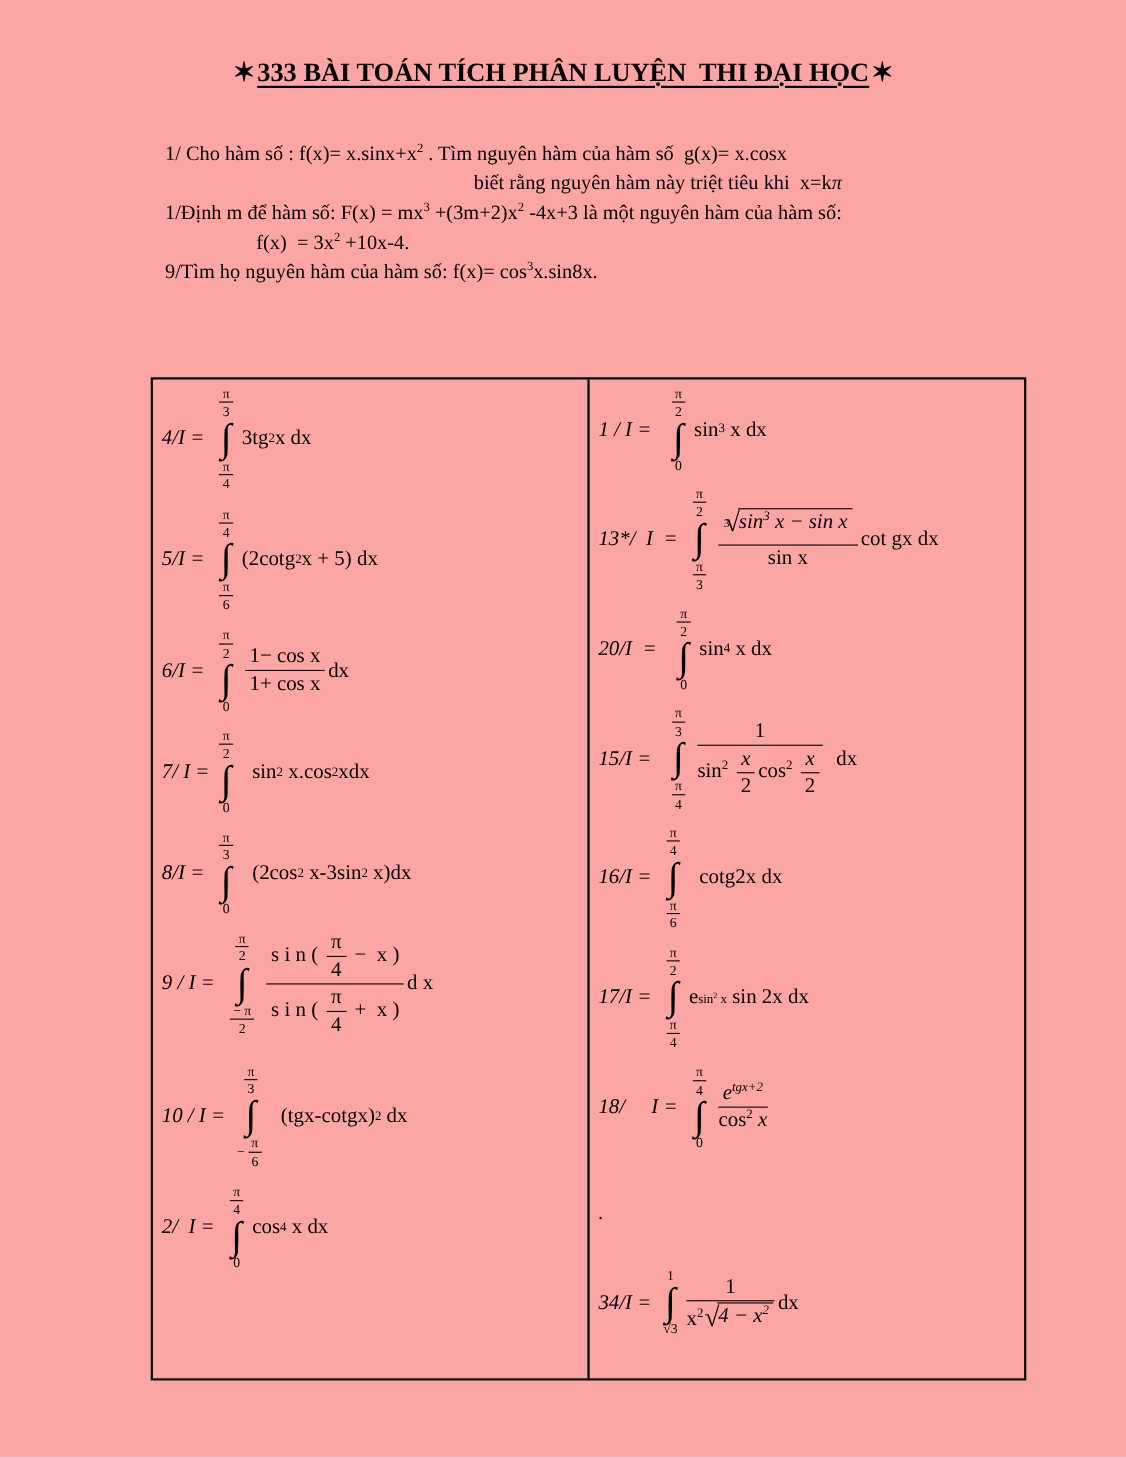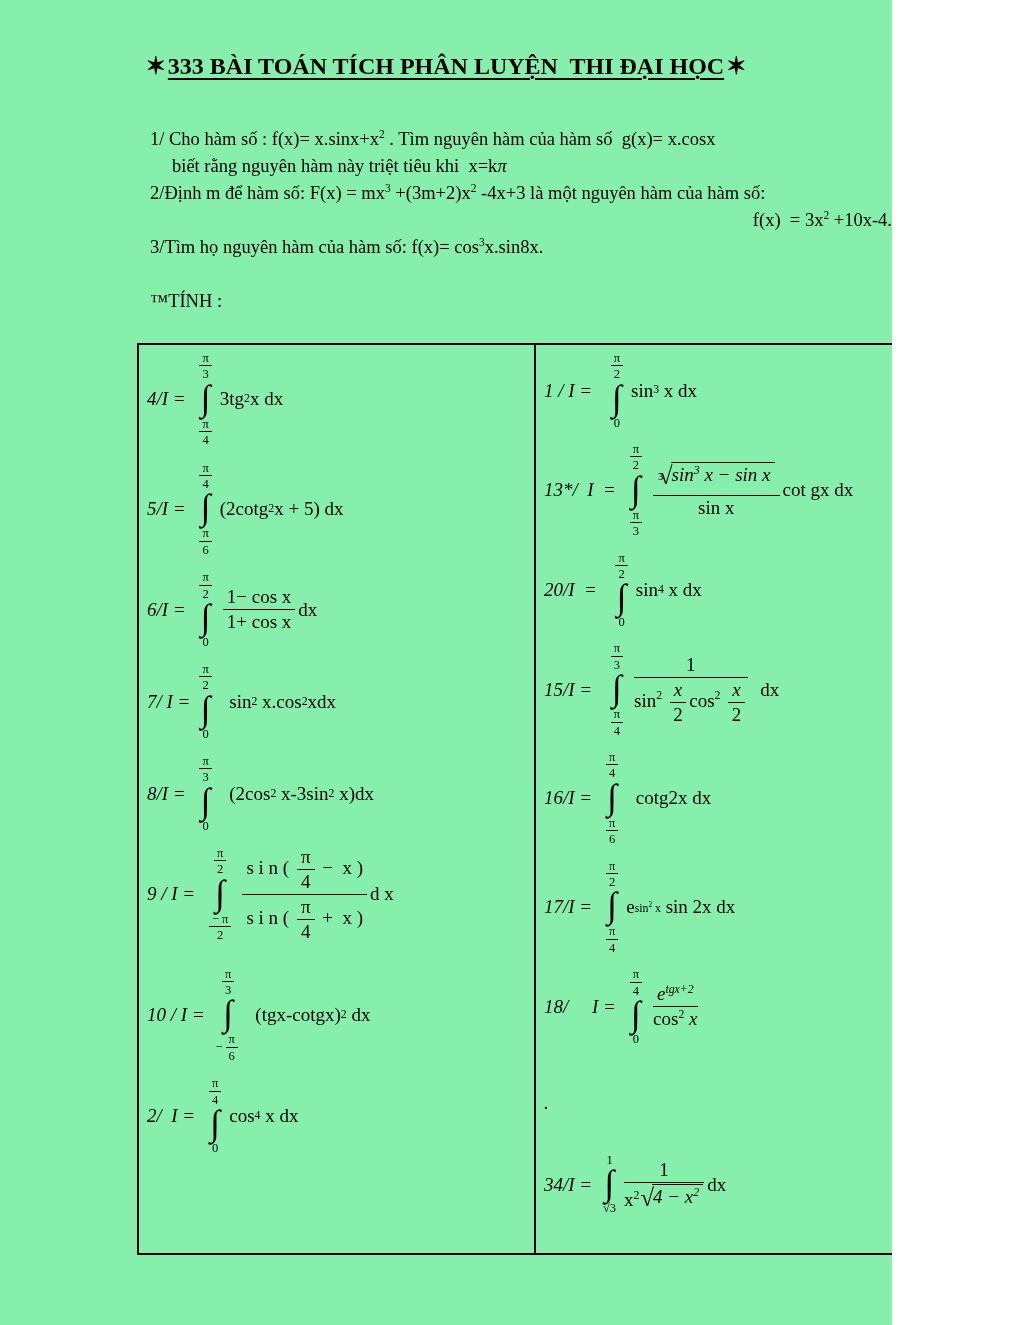--- a/index.html
+++ b/index.html
@@ -1,29 +1,29 @@
 <!DOCTYPE html>
 <html><head>
 <meta charset="utf-8">
 <style>
   html,body{margin:0;padding:0;background:#ffffff;}
   .page{
-    position:relative;width:892px;height:1325px;background:#86efac;color:#000;
+    position:relative;width:1024px;height:1325px;background:#fca5a5;color:#000;
     font-family:"Liberation Serif","DejaVu Serif",serif;overflow:hidden;
   }
   
   .title{padding-top:52px;text-align:center;font-size:24px;font-weight:bold;white-space:pre;}
   .title .t-star{text-decoration:none;padding:0 2px;}
   .title .t-text{text-decoration:underline;text-decoration-thickness:2px;text-underline-offset:4px;}
   
   .intro{margin:46px 0 0 150px;font-size:18.5px;line-height:27px;}
   .intro .line{white-space:pre;}
   .indent-0{margin-left:0;font-family:Liberation Serif, serif;}
-  .indent-1{margin-left:22px;}
-  .indent-2{margin-left:83px;text-align:right;}
+  .indent-1{margin-left:22px;text-align:center;}
+  .indent-2{margin-left:83px;}
   .tinh{margin:30px 0 0 150px;font-size:18.5px;}
   
   .grid{position:absolute;left:137px;top:343px;width:796px;height:912px;border:2px solid #000;display:flex;box-sizing:border-box;}
   .col{flex:1;padding:4px 8px;box-sizing:border-box;display:flex;flex-direction:column;align-items:flex-start;overflow:hidden;}
   .col-left{border-right:2px solid #000;}
   .math-item{display:flex;align-items:center;font-size:19px;white-space:pre;line-height:1.15;}
   .col-left  .math-item{margin-top:13px;}
   .col-left  .math-item:nth-child(1){margin-top:2px;}
   .col-left  .math-item:nth-child(7){margin-top:24px;}
   .col-right .math-item{margin-top:12px;}
@@ -54,26 +54,25 @@
 </head>
 <body>
 
 <div class="page">
 
   <div class="title"><span class="t-star">✶</span><span class="t-text">333 BÀI TOÁN TÍCH PHÂN LUYỆN  THI ĐẠI HỌC</span><span class="t-star">✶</span></div>
 
   <div class="intro" id="intro">
       <div class="line indent-0"><span>1/ Cho hàm số : f(x)= x.sinx+x</span><sup class="sup"><span>2</span></sup><span> . Tìm nguyên hàm của hàm số  g(x)= x.cosx</span></div>
       <div class="line indent-1"><span>biết rằng nguyên hàm này triệt tiêu khi  x=k</span><span class="it">π</span></div>
-      <div class="line indent-0"><span>2/Định m để hàm số: F(x) = mx</span><sup class="sup"><span>3</span></sup><span> +(3m+2)x</span><sup class="sup"><span>2</span></sup><span> -4x+3 là một nguyên hàm của hàm số:</span></div>
+      <div class="line indent-0"><span>1/Định m để hàm số: F(x) = mx</span><sup class="sup"><span>3</span></sup><span> +(3m+2)x</span><sup class="sup"><span>2</span></sup><span> -4x+3 là một nguyên hàm của hàm số:</span></div>
       <div class="line indent-2"><span>f(x)  = 3x</span><sup class="sup"><span>2</span></sup><span> +10x-4.</span></div>
-      <div class="line indent-0"><span>3/Tìm họ nguyên hàm của hàm số: f(x)= cos</span><sup class="sup"><span>3</span></sup><span>x.sin8x.</span></div>
+      <div class="line indent-0"><span>9/Tìm họ nguyên hàm của hàm số: f(x)= cos</span><sup class="sup"><span>3</span></sup><span>x.sin8x.</span></div>
     </div>
 
-  <div class="tinh">™TÍNH :</div>
 
   <div class="grid">
     <div class="col col-left" id="col-left">
         <div class="math-item"><span class="lbl">4/I = </span><span class="intgr"><span class="bnd up"><span class="frac"><span class="num"><span>π</span></span><span class="den"><span>3</span></span></span></span><span class="isym">∫</span><span class="bnd lo"><span class="frac"><span class="num"><span>π</span></span><span class="den"><span>4</span></span></span></span></span><span>3tg</span><sup class="sup"><span>2</span></sup><span>x dx</span></div>
         <div class="math-item"><span class="lbl">5/I = </span><span class="intgr"><span class="bnd up"><span class="frac"><span class="num"><span>π</span></span><span class="den"><span>4</span></span></span></span><span class="isym">∫</span><span class="bnd lo"><span class="frac"><span class="num"><span>π</span></span><span class="den"><span>6</span></span></span></span></span><span>(2cotg</span><sup class="sup"><span>2</span></sup><span>x + 5) dx</span></div>
         <div class="math-item"><span class="lbl">6/I = </span><span class="intgr"><span class="bnd up"><span class="frac"><span class="num"><span>π</span></span><span class="den"><span>2</span></span></span></span><span class="isym">∫</span><span class="bnd lo"><span>0</span></span></span><span class="frac"><span class="num"><span>1− cos x</span></span><span class="den"><span>1+ cos x</span></span></span><span>dx</span></div>
         <div class="math-item"><span class="lbl">7/ I =</span><span class="intgr"><span class="bnd up"><span class="frac"><span class="num"><span>π</span></span><span class="den"><span>2</span></span></span></span><span class="isym">∫</span><span class="bnd lo"><span>0</span></span></span><span>  sin</span><sup class="sup"><span>2</span></sup><span> x.cos</span><sup class="sup"><span>2</span></sup><span>xdx</span></div>
         <div class="math-item"><span class="lbl">8/I = </span><span class="intgr"><span class="bnd up"><span class="frac"><span class="num"><span>π</span></span><span class="den"><span>3</span></span></span></span><span class="isym">∫</span><span class="bnd lo"><span>0</span></span></span><span>  (2cos</span><sup class="sup"><span>2</span></sup><span> x-3sin</span><sup class="sup"><span>2</span></sup><span> x)dx</span></div>
         <div class="math-item"><span class="lbl">9 / I = </span><span class="intgr"><span class="bnd up"><span class="frac"><span class="num"><span>π</span></span><span class="den"><span>2</span></span></span></span><span class="isym">∫</span><span class="bnd lo"><span class="frac"><span class="num"><span>− π</span></span><span class="den"><span>2</span></span></span></span></span><span class="frac"><span class="num"><span>s i n ( </span><span class="frac"><span class="num"><span>π</span></span><span class="den"><span>4</span></span></span><span> −  x )</span></span><span class="den"><span>s i n ( </span><span class="frac"><span class="num"><span>π</span></span><span class="den"><span>4</span></span></span><span> +  x )</span></span></span><span>d x</span></div>
         <div class="math-item"><span class="lbl">10 / I = </span><span class="intgr"><span class="bnd up"><span class="frac"><span class="num"><span>π</span></span><span class="den"><span>3</span></span></span></span><span class="isym">∫</span><span class="bnd lo"><span>−</span><span class="frac"><span class="num"><span>π</span></span><span class="den"><span>6</span></span></span></span></span><span>  (tgx-cotgx)</span><sup class="sup"><span>2</span></sup><span> dx</span></div>

